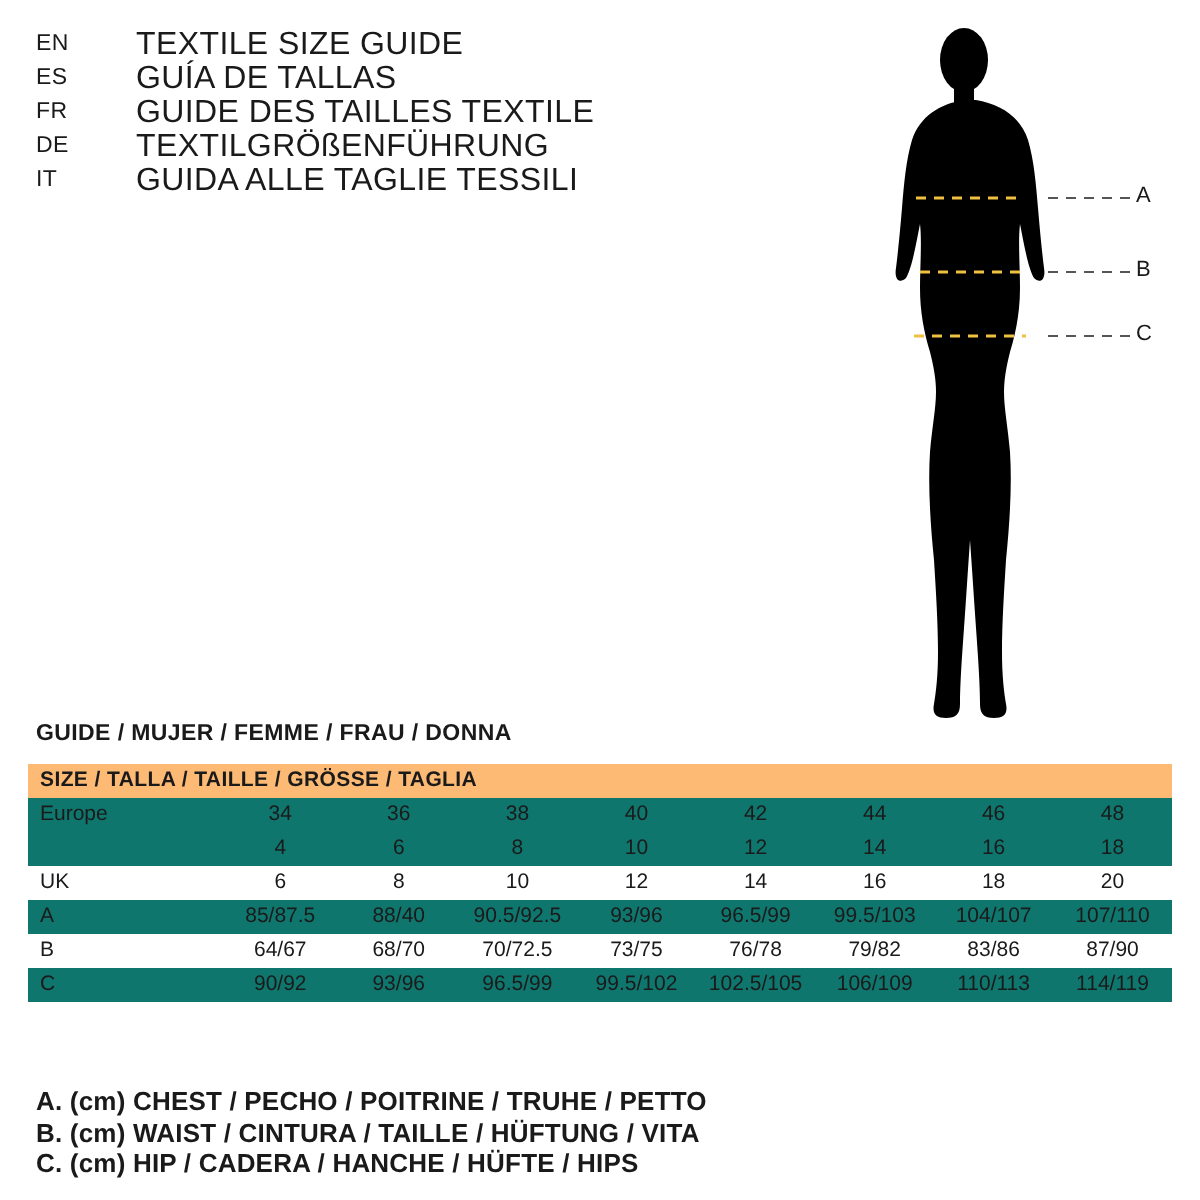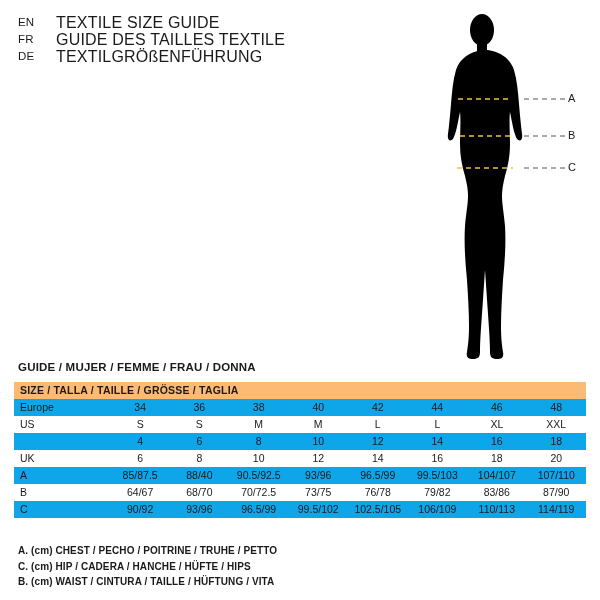--- a/index.html
+++ b/index.html
@@ -25,20 +25,21 @@
     position: absolute;
     left: 18px;
     top: 14px;
     width: 300px;
   }
   .lang-row {
     display: flex;
     align-items: flex-end;
     line-height: 17px;
     height: 17px;
+    gap: 12px;
   }
   .lang-code {
     width: 38px;
     font-size: 11.5px;
     letter-spacing: 0.2px;
     color: #1a1a1a;
   }
   .lang-text {
     font-size: 16px;
     letter-spacing: 0.2px;
@@ -94,21 +95,21 @@
     vertical-align: middle;
   }
   .size-table tr.head-row td {
     background: #fdba74;
     font-weight: bold;
     font-size: 10.5px;
     padding-left: 6px;
     letter-spacing: 0.2px;
   }
   .size-table tr.shade td {
-    background: #0ea5e9;
+    background: #0f766e;
   }
   .size-table tr.plain td {
     background: #ffffff;
   }
   .size-table td.rowlabel {
     width: 92px;
     padding-left: 6px;
     text-align: left;
   }
   .size-table td.val {
@@ -117,44 +118,52 @@
   }
 
   
   .notes {
     position: absolute;
     left: 18px;
     top: 543px;
     width: 560px;
   }
   .note-line {
-    font-size: 10px;
+    font-size: 13px;
     font-weight: bold;
     line-height: 15.5px;
     letter-spacing: 0.1px;
     color: #1a1a1a;
   }
 </style>
 </head>
 <body>
 
 <div class="page">
 
   <div class="lang-block">
     <div class="lang-row">
       <span class="lang-code">EN</span>
       <span class="lang-text">TEXTILE SIZE GUIDE</span>
     </div>
     <div class="lang-row">
+      <span class="lang-code">ES</span>
+      <span class="lang-text">GUÍA DE TALLAS</span>
+    </div>
+    <div class="lang-row">
       <span class="lang-code">FR</span>
       <span class="lang-text">GUIDE DES TAILLES TEXTILE</span>
     </div>
     <div class="lang-row">
       <span class="lang-code">DE</span>
       <span class="lang-text">TEXTILGRÖßENFÜHRUNG</span>
+    </div>
+    <div class="lang-row">
+      <span class="lang-code">IT</span>
+      <span class="lang-text">GUIDA ALLE TAGLIE TESSILI</span>
     </div>
   </div>
 
   <div class="figure-wrap">
     <svg class="figure-svg" width="170" height="360" viewBox="0 0 170 360">
 
       <ellipse cx="62" cy="22" rx="12" ry="16" fill="#000000"></ellipse>
 
       <rect x="57" y="34" width="10" height="10" fill="#000000"></rect>
 
@@ -219,31 +228,20 @@
         <td class="val">34</td>
         <td class="val">36</td>
         <td class="val">38</td>
         <td class="val">40</td>
         <td class="val">42</td>
         <td class="val">44</td>
         <td class="val">46</td>
         <td class="val">48</td>
       </tr>
 
-      <tr class="plain">
-        <td class="rowlabel">US</td>
-        <td class="val">S</td>
-        <td class="val">S</td>
-        <td class="val">M</td>
-        <td class="val">M</td>
-        <td class="val">L</td>
-        <td class="val">L</td>
-        <td class="val">XL</td>
-        <td class="val">XXL</td>
-      </tr>
 
       <tr class="shade">
         <td class="rowlabel"></td>
         <td class="val">4</td>
         <td class="val">6</td>
         <td class="val">8</td>
         <td class="val">10</td>
         <td class="val">12</td>
         <td class="val">14</td>
         <td class="val">16</td>
@@ -295,17 +293,17 @@
         <td class="val">102.5/105</td>
         <td class="val">106/109</td>
         <td class="val">110/113</td>
         <td class="val">114/119</td>
       </tr>
     </tbody>
   </table>
 
   <div class="notes">
     <div class="note-line">A. (cm) CHEST / PECHO / POITRINE / TRUHE / PETTO</div>
+    <div class="note-line">B. (cm) WAIST / CINTURA / TAILLE / HÜFTUNG / VITA</div>
     <div class="note-line">C. (cm) HIP / CADERA / HANCHE / HÜFTE / HIPS</div>
-    <div class="note-line">B. (cm) WAIST / CINTURA / TAILLE / HÜFTUNG / VITA</div>
   </div>
 
 </div>
 
 </body></html>

